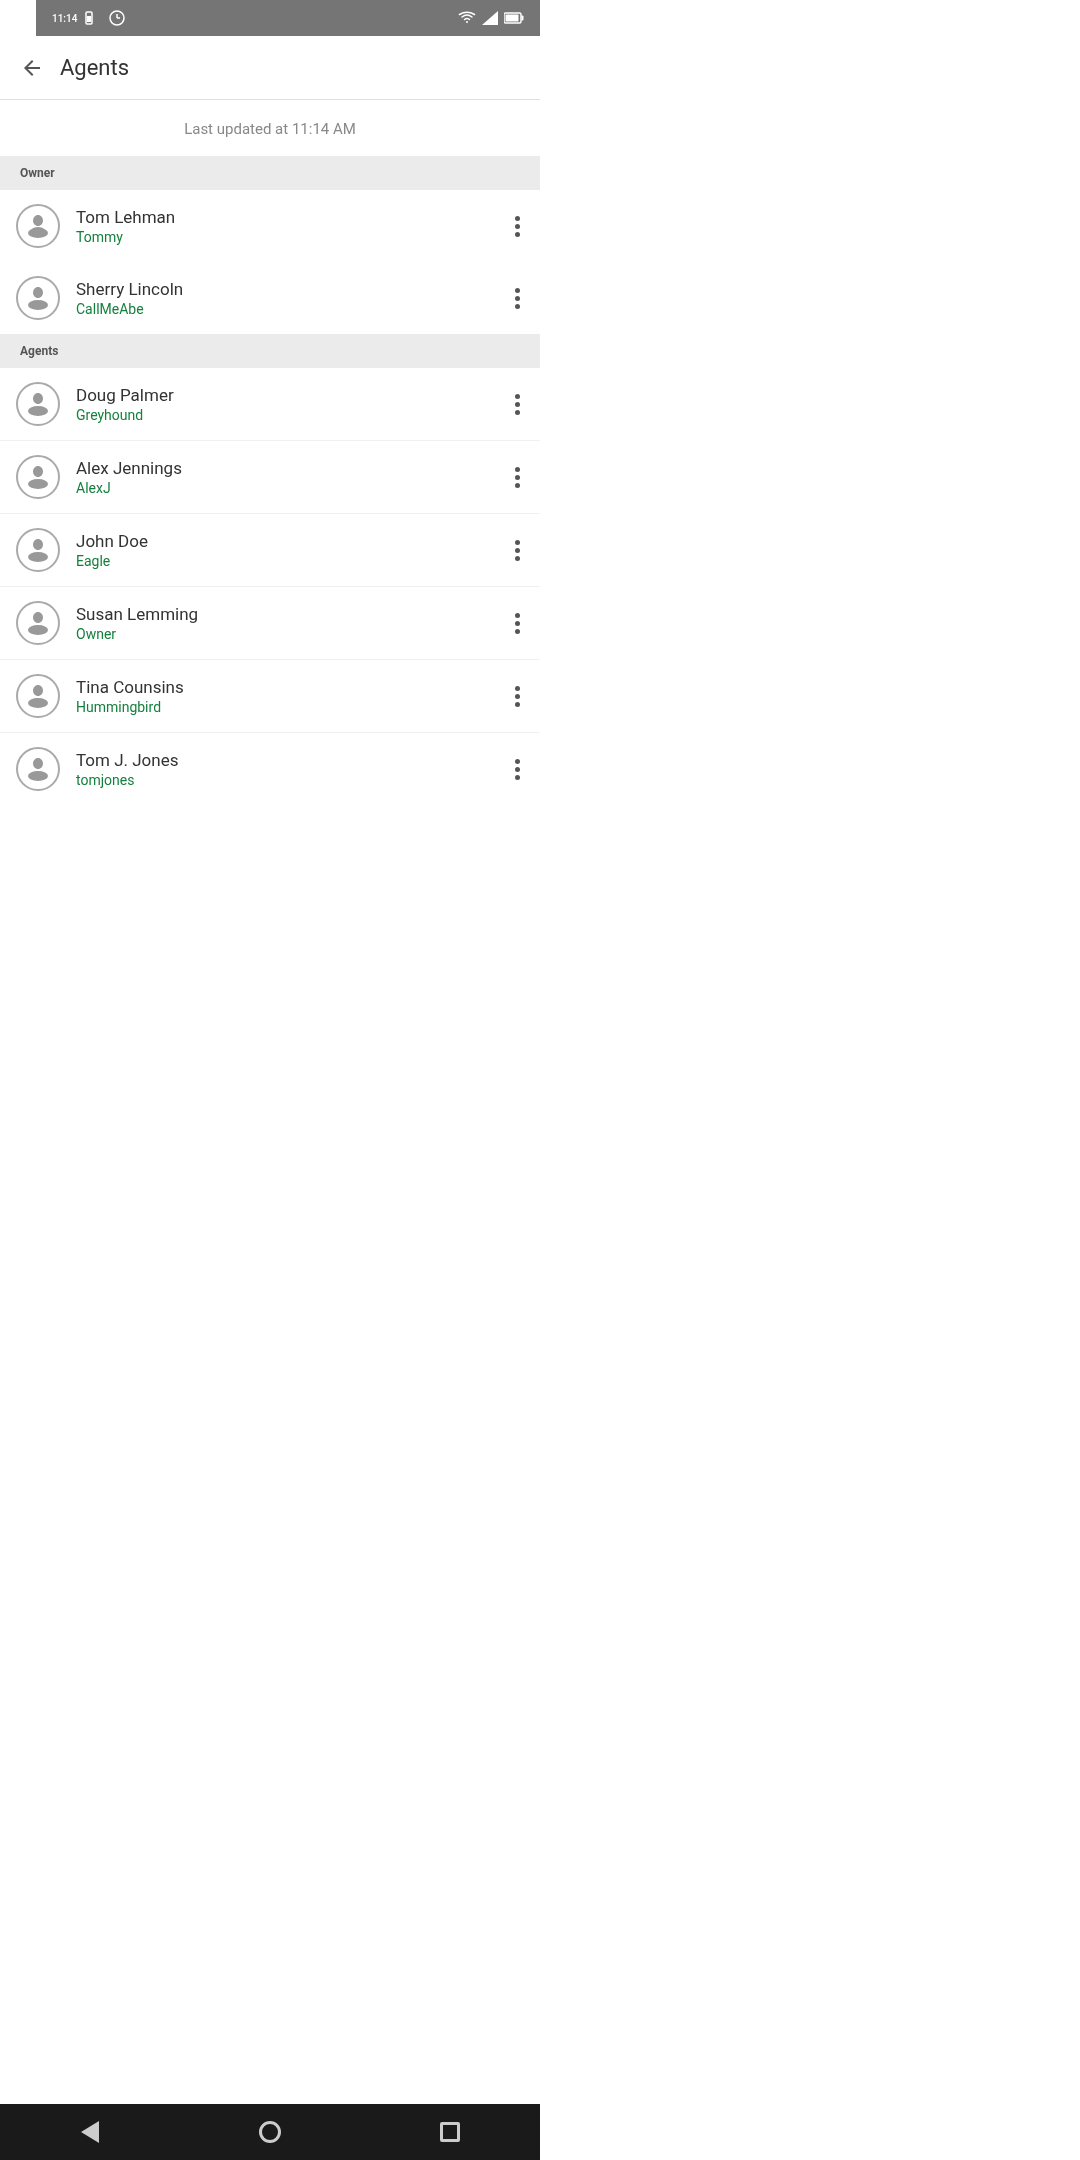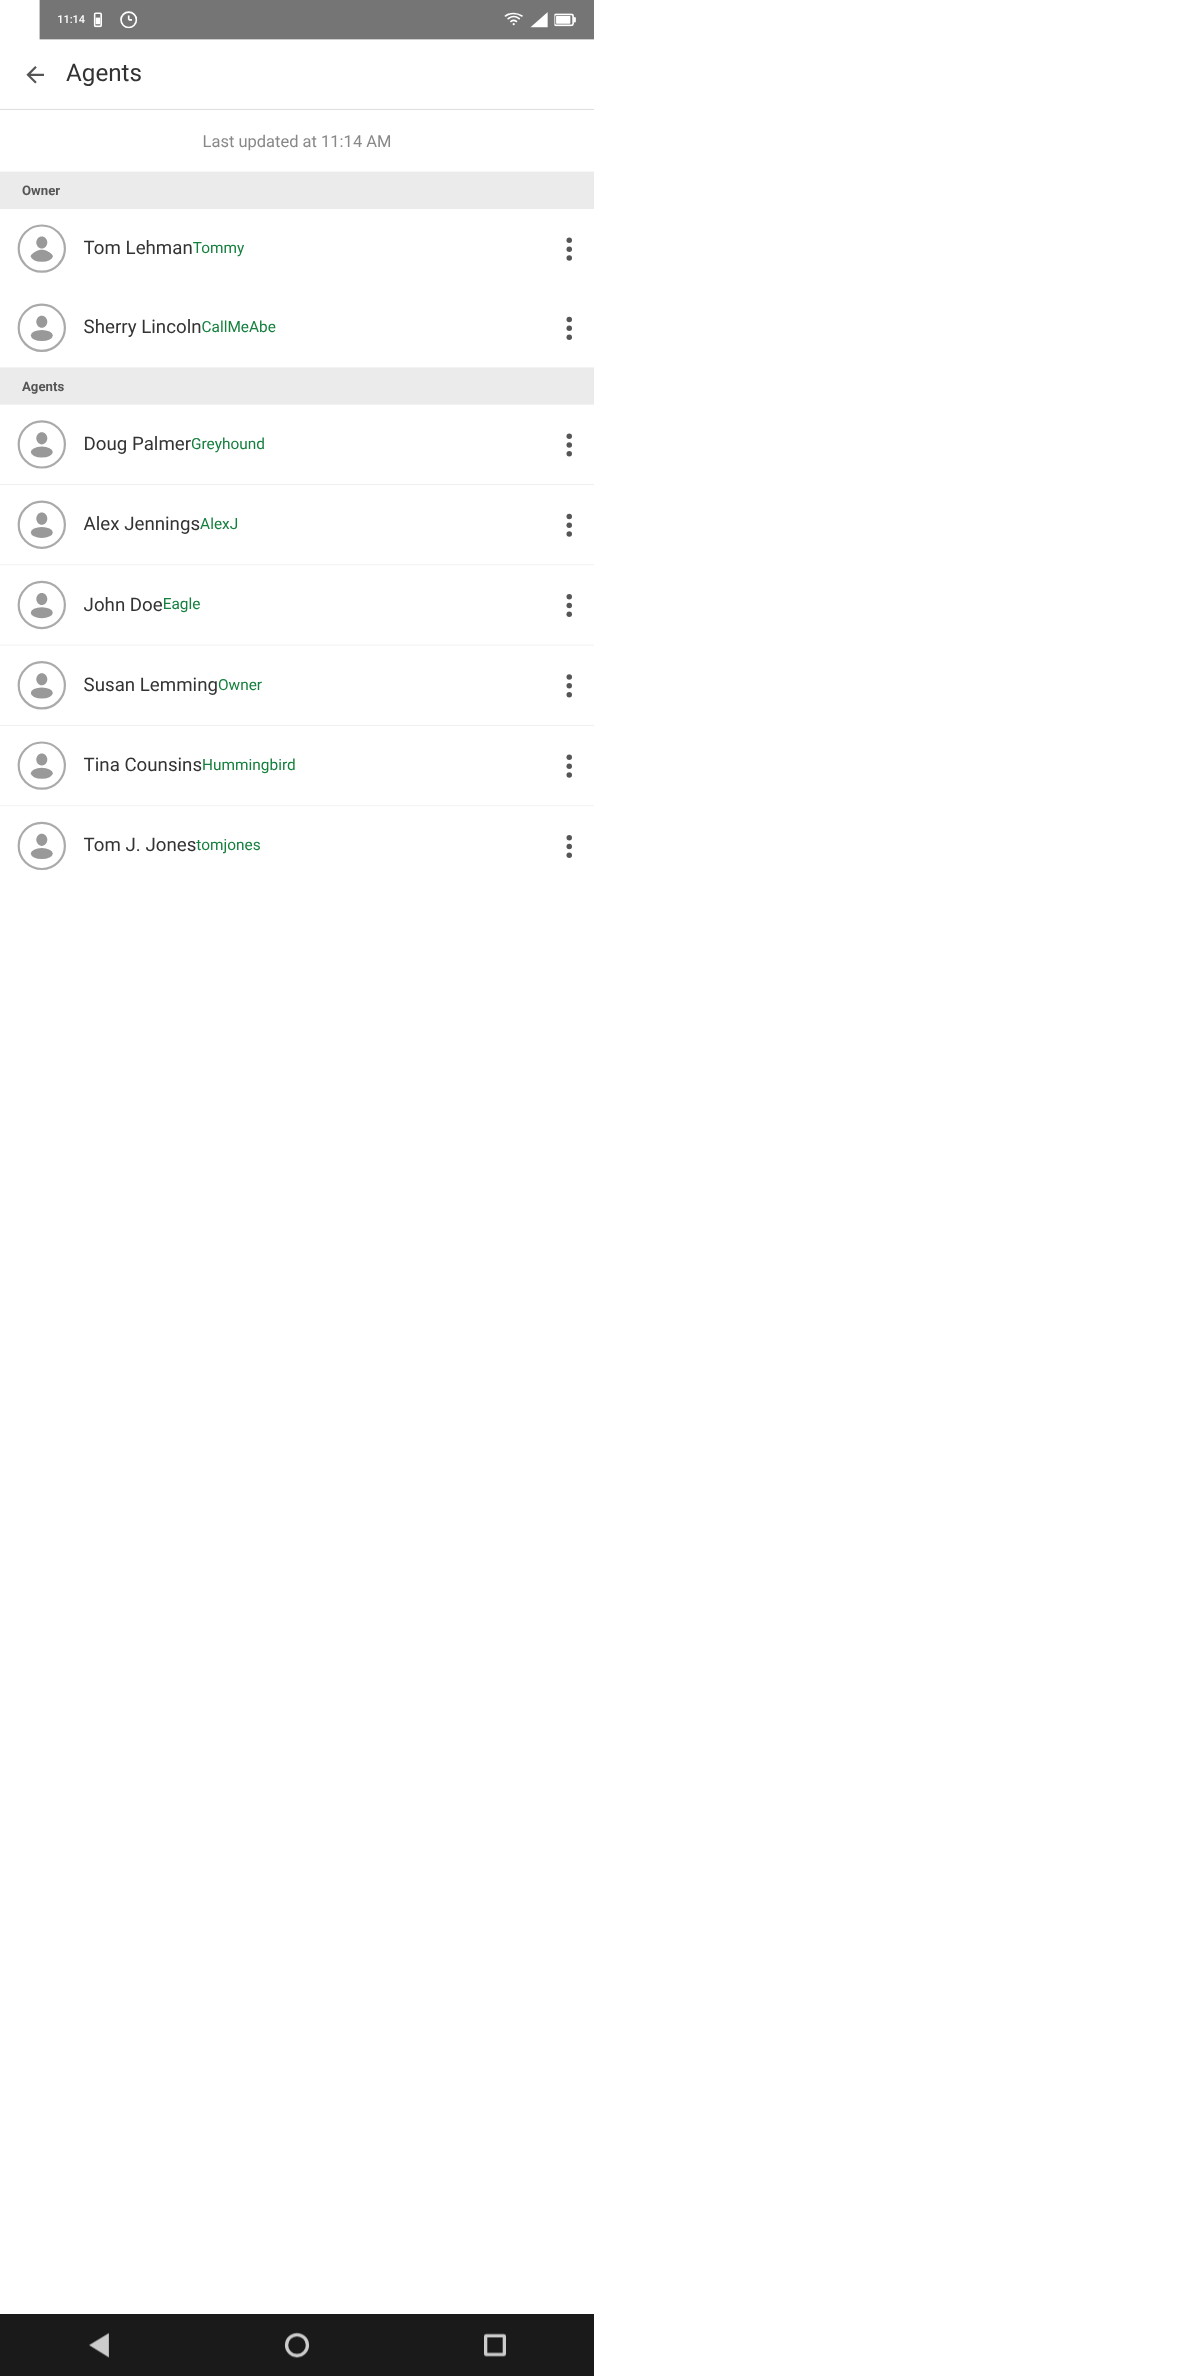--- a/index.html
+++ b/index.html
@@ -106,21 +106,21 @@
       flex-shrink: 0;
       background: #fff;
     }
     .agent-avatar svg {
       width: 26px;
       height: 26px;
     }
     .agent-info {
       flex: 1;
       display: flex;
-      flex-direction: row;
+      flex-direction: column;
     }
     .agent-name {
       font-size: 17px;
       color: #333;
       font-weight: 400;
     }
     .agent-username {
       font-size: 14px;
       color: #15803d;
       margin-top: 2px;

